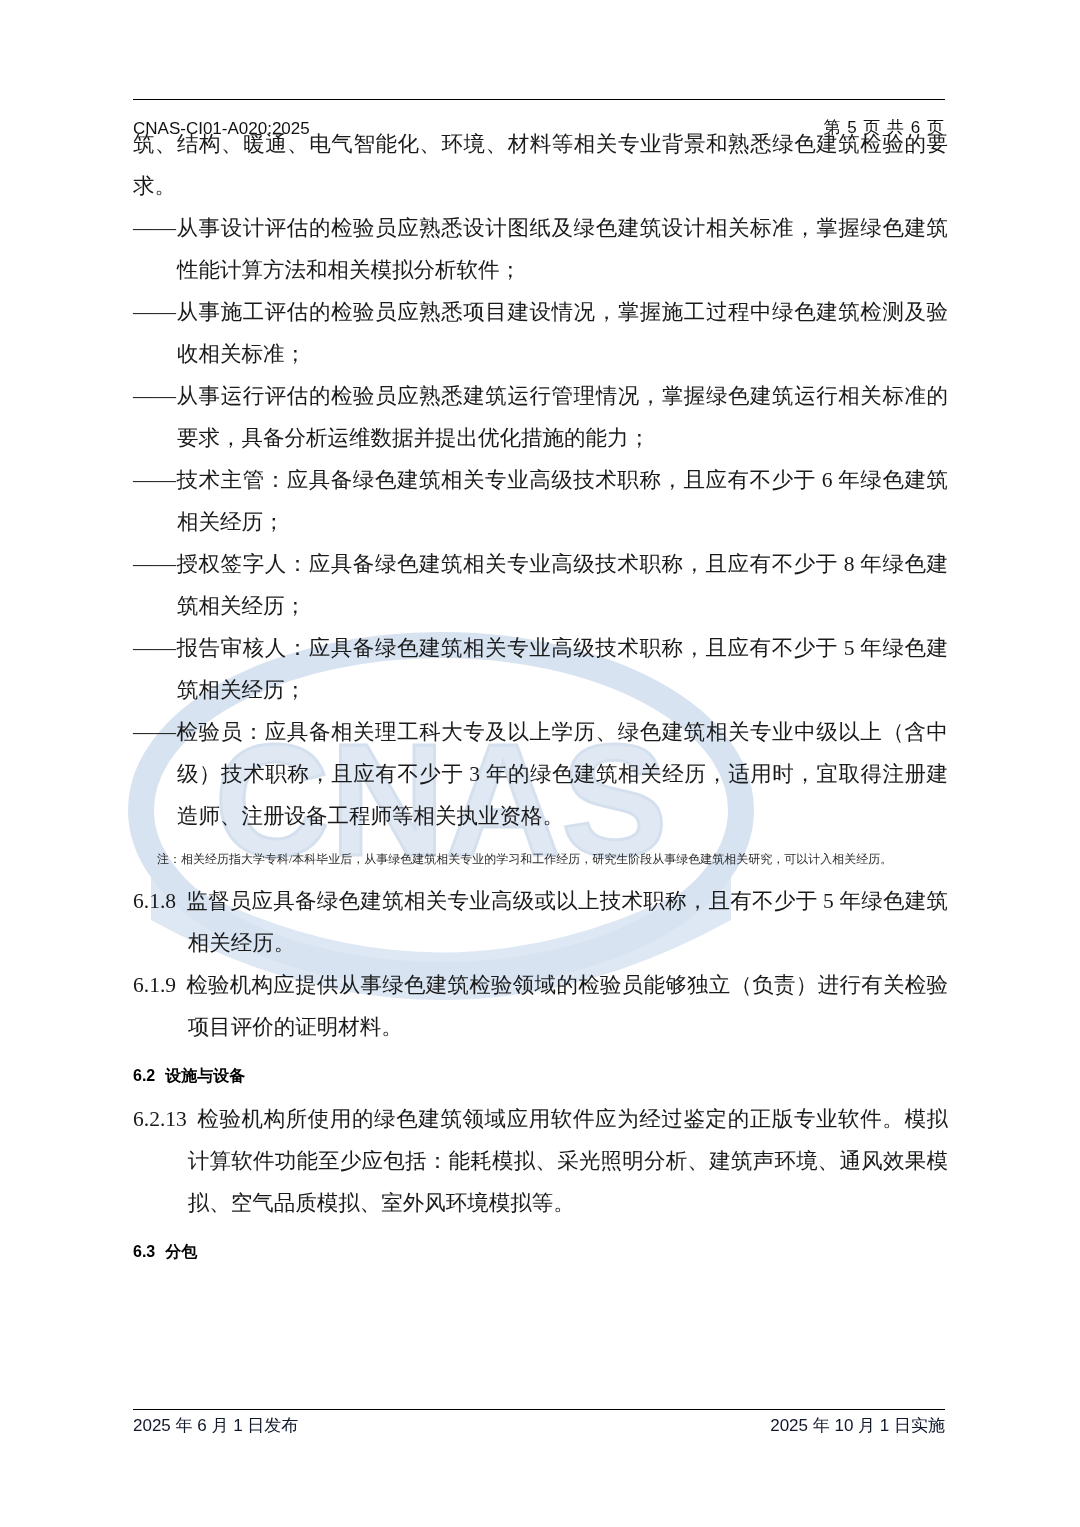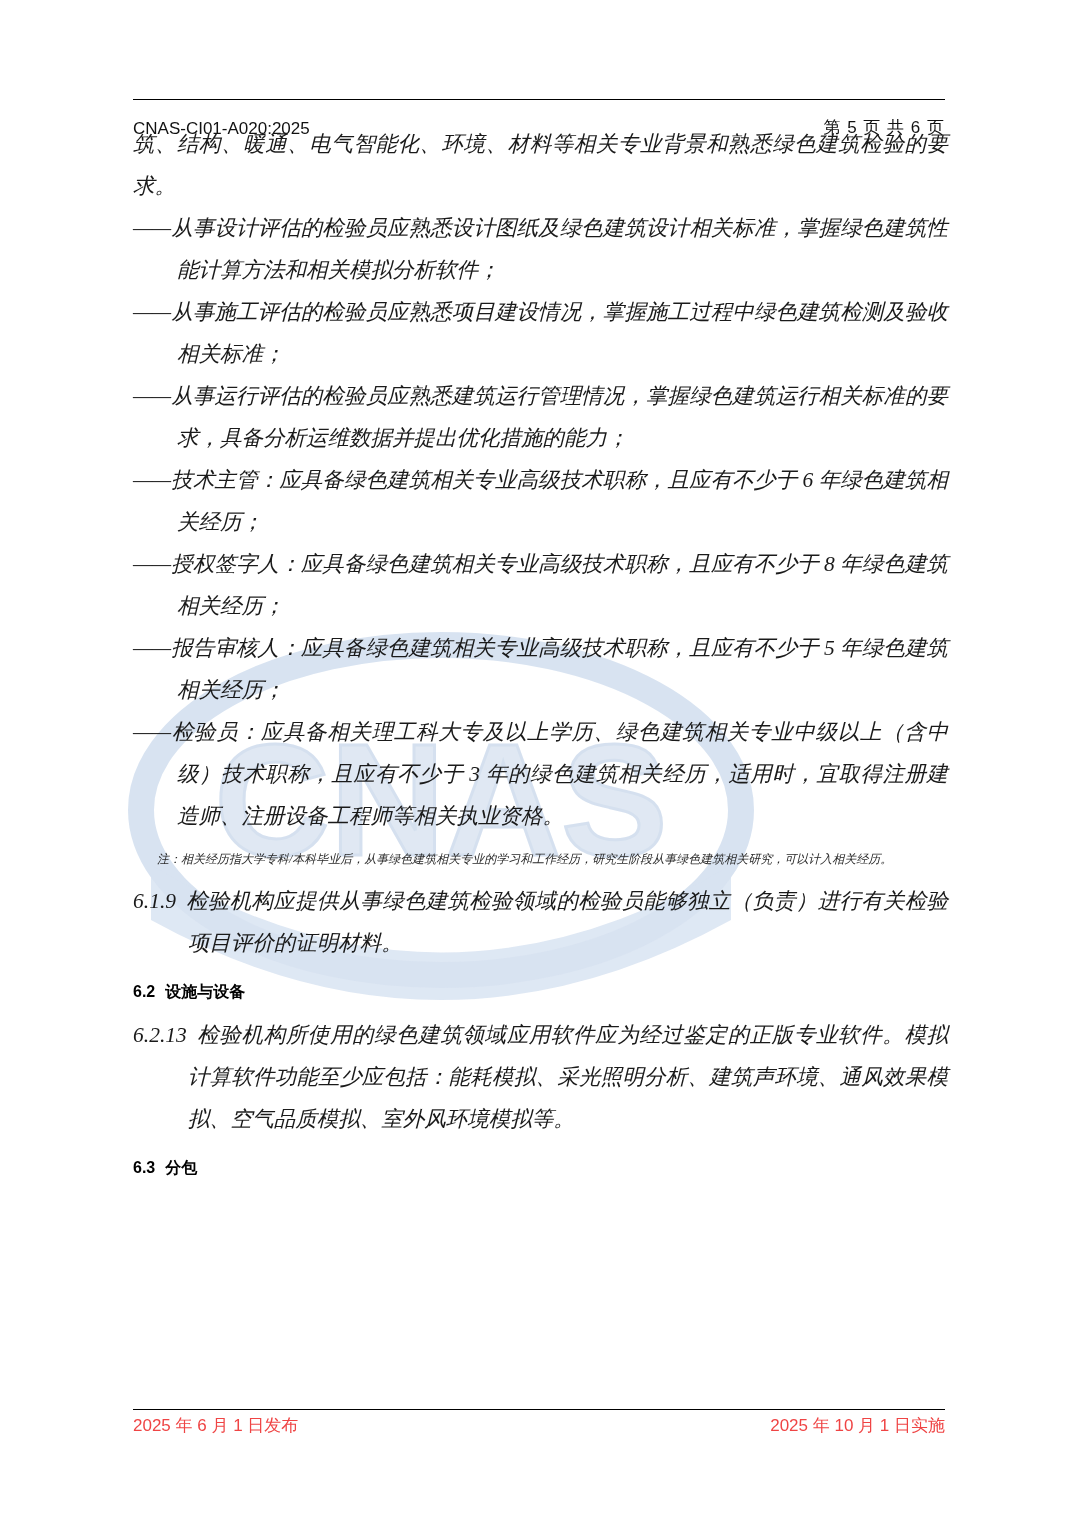--- a/index.html
+++ b/index.html
@@ -75,37 +75,36 @@
   }
   .footer {
     position: absolute;
     left: 133px;
     top: 1414px;
     width: 812px;
     display: flex;
     justify-content: space-between;
     font-size: 17px;
     font-family: "Liberation Sans", sans-serif;
-    color: #ef4444;
+    color: #0f172a;
   }
   
   .body-area {
     position: absolute;
     left: 133px;
     top: 123px;
     width: 815px;
   }
   p {
     margin: 0;
     font-size: 21.5px;
     line-height: 42px;
     text-align: justify;
     text-justify: inter-ideograph;
     color: #1a1a1a;
-    font-style: italic;
   }
   p.hang {
     padding-left: 2.05em;
     text-indent: -2.05em;
   }
   p.hang-num {
     padding-left: 2.55em;
     text-indent: -2.55em;
   }
   .note {
@@ -154,20 +153,21 @@
       <p class="hang">——从事设计评估的检验员应熟悉设计图纸及绿色建筑设计相关标准，掌握绿色建筑性能计算方法和相关模拟分析软件；</p>
       <p class="hang">——从事施工评估的检验员应熟悉项目建设情况，掌握施工过程中绿色建筑检测及验收相关标准；</p>
       <p class="hang">——从事运行评估的检验员应熟悉建筑运行管理情况，掌握绿色建筑运行相关标准的要求，具备分析运维数据并提出优化措施的能力；</p>
       <p class="hang">——技术主管：应具备绿色建筑相关专业高级技术职称，且应有不少于 6 年绿色建筑相关经历；</p>
       <p class="hang">——授权签字人：应具备绿色建筑相关专业高级技术职称，且应有不少于 8 年绿色建筑相关经历；</p>
       <p class="hang">——报告审核人：应具备绿色建筑相关专业高级技术职称，且应有不少于 5 年绿色建筑相关经历；</p>
       <p class="hang">——检验员：应具备相关理工科大专及以上学历、绿色建筑相关专业中级以上（含中级）技术职称，且应有不少于 3 年的绿色建筑相关经历，适用时，宜取得注册建造师、注册设备工程师等相关执业资格。</p>
 
       <p class="note">注：相关经历指大学专科/本科毕业后，从事绿色建筑相关专业的学习和工作经历，研究生阶段从事绿色建筑相关研究，可以计入相关经历。</p>
 
+      <p class="hang-num"><span class="sec-num">6.1.8</span><span>监督员应具备绿色建筑相关专业高级或以上技术职称，且有不少于 5 年绿色建筑相关经历。</span></p>
 
       <p class="hang-num"><span class="sec-num">6.1.9</span><span>检验机构应提供从事绿色建筑检验领域的检验员能够独立（负责）进行有关检验项目评价的证明材料。</span></p>
 
       <h2 class="sec"><span class="sec-num">6.2</span><span>设施与设备</span></h2>
 
 
       <p class="hang-num"><span class="sec-num">6.2.13</span><span>检验机构所使用的绿色建筑领域应用软件应为经过鉴定的正版专业软件。模拟计算软件功能至少应包括：能耗模拟、采光照明分析、建筑声环境、通风效果模拟、空气品质模拟、室外风环境模拟等。</span></p>
 
       <h2 class="sec"><span class="sec-num">6.3</span><span>分包</span></h2>
 

